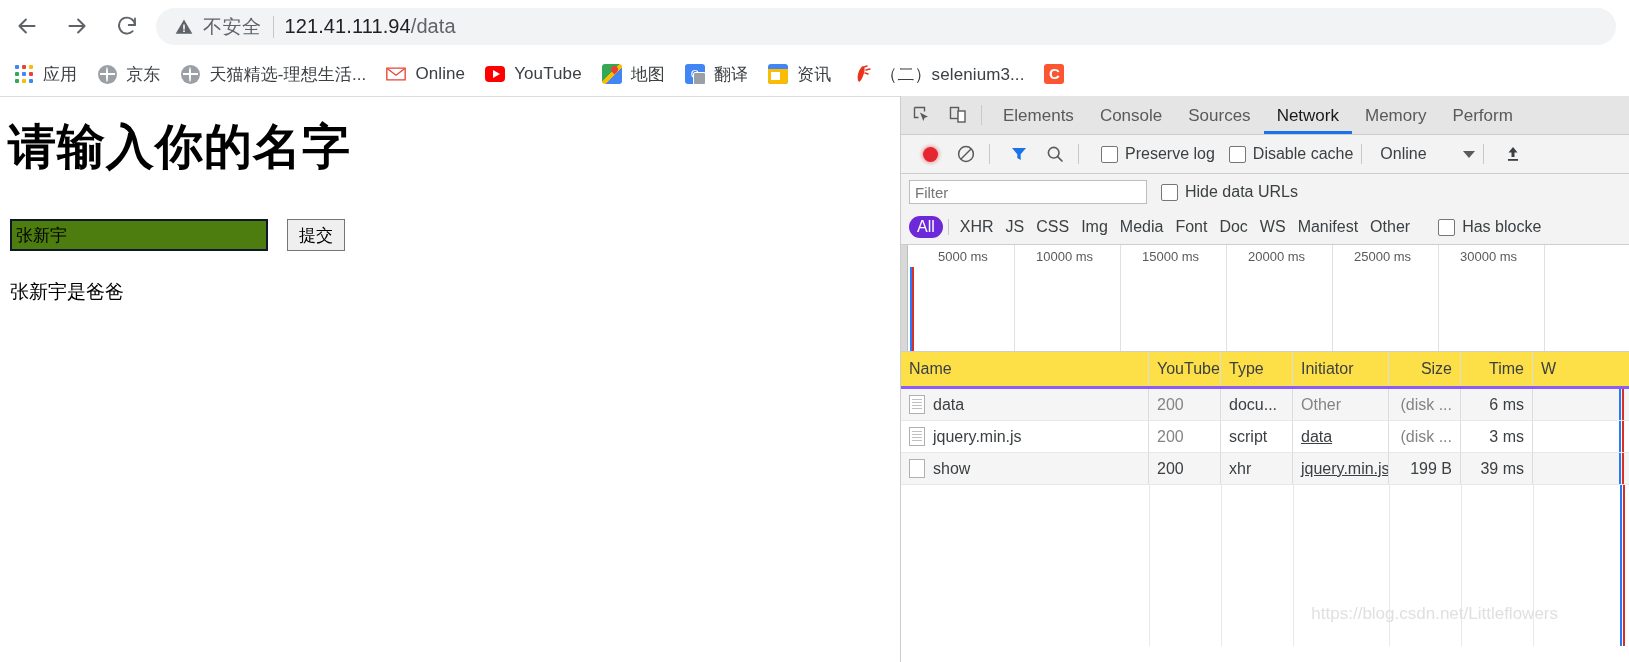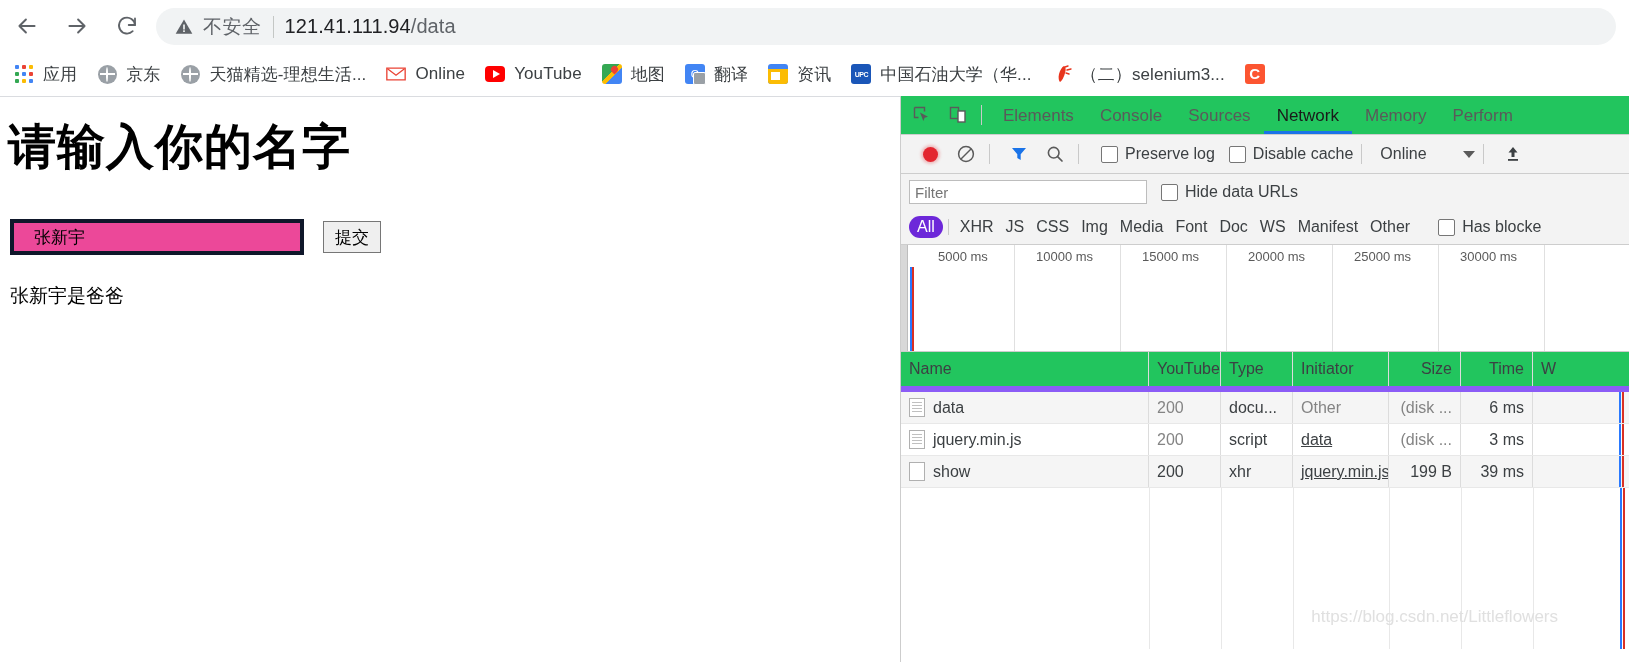--- a/index.html
+++ b/index.html
@@ -60,35 +60,35 @@
 
   .sel-ico { width:20px; height:20px; position:relative; }
 
   .csdn-ico { width:20px; height:20px; border-radius:3px; background:#fc5531; color:#fff; font-size:15px; line-height:20px; text-align:center; font-weight:bold; }
 
   
   .viewport { position:absolute; left:0; top:96px; width:900px; height:566px; background:#fff; border-top:1px solid #dadce0; }
   .page-h1 { margin:18px 0 0 8px; font-size:48px; font-weight:bold; color:#000; font-family:"DejaVu Sans","Liberation Sans",sans-serif; letter-spacing:1px; }
   .form-row { display:flex; align-items:center; margin:40px 0 0 10px; }
   .name-input {
-    width:246px; height:28px; font-size:17px; padding:0 20px;
-    border:4px solid #0f172a; background:#ec4899; color:#000;
+    width:246px; height:28px; font-size:17px; padding:0 4px;
+    border:2px solid #0f172a; background:#4d7c0f; color:#000;
     font-family:"Liberation Sans", sans-serif;
   }
   .submit-btn {
     margin-left:19px; height:32px; min-width:58px; padding:0 10px; font-size:17px;
     background:#efefef; border:1px solid #767676; color:#000; cursor:pointer;
     font-family:"Liberation Sans", sans-serif;
   }
   .result-text { margin:28px 0 0 10px; font-size:19px; color:#000; }
 
   
   .devtools { position:absolute; left:900px; top:96px; width:729px; height:566px; background:#fff; border-left:1px solid #cdcdcd; }
 
-  .dt-tabbar { display:flex; align-items:center; height:38px; background:#22c55e; border-bottom:1px solid #cdcdcd; }
+  .dt-tabbar { display:flex; align-items:center; height:38px; background:#e5e5e5; border-bottom:1px solid #cdcdcd; }
   .dt-iconbtn { width:30px; height:30px; margin-left:6px; display:flex; align-items:center; justify-content:center; }
   .dt-vsep { width:1px; height:20px; background:#c9c9c9; margin:0 8px; }
   .dt-tab { height:37px; line-height:37px; padding:0 13px; font-size:17px; color:#5a5a5a; white-space:nowrap; }
   .dt-tab.active { color:#1a1a1a; box-shadow:inset 0 -3px 0 #1a73e8; }
 
   .dt-toolbar { display:flex; align-items:center; height:38px; background:#f3f3f3; border-bottom:1px solid #cdcdcd; padding-left:8px; }
   .rec-dot { width:15px; height:15px; border-radius:50%; background:#e3262f; box-shadow:0 0 3px 2px rgba(227,38,47,0.28); }
   .cb { width:15px; height:15px; border:1px solid #767676; background:#fff; border-radius:2px; flex:0 0 auto; }
   .cb-label { font-size:16px; color:#3c4043; margin-left:7px; white-space:nowrap; }
   .cb-group { display:flex; align-items:center; margin-left:14px; }
@@ -108,21 +108,21 @@
   .ov-gutter { width:6px; background:#d8d8d8; border-right:1px solid #bdbdbd; }
   .ov-body { position:relative; flex:1;text-align:right; }
   .ov-col { position:absolute; top:0; bottom:0; border-right:1px solid #e0e0e0; }
   .ov-tick { position:absolute; top:4px; font-size:13px; color:#5a5a5a; white-space:nowrap; }
   .ov-line-blue { position:absolute; left:2px; top:22px; bottom:0; width:2px; background:#2979ff; }
   .ov-line-red { position:absolute; left:4px; top:22px; bottom:0; width:2px; background:#d93025; }
 
   
   .dt-table { position:relative; height:auto; background:#fff; }
   .tr { display:flex; align-items:center; height:31px; border-bottom:1px solid #e8e8e8; }
-  .th-row { height:34px; background:#22c55e; border-bottom:6px solid #8b5cf6; }
+  .th-row { height:34px; background:#fde047; border-bottom:3px solid #8b5cf6; }
   .th, .td { font-size:16px; color:#3c4043; padding:0 8px; box-sizing:border-box; border-right:1px solid #dcdcdc; height:100%; display:flex; align-items:center; overflow:hidden; white-space:nowrap; }
   .c-name { width:248px; }
   .c-status { width:72px; }
   .c-type { width:72px; }
   .c-initiator { width:96px; }
   .c-size { width:72px; justify-content:flex-end; }
   .c-time { width:72px; justify-content:flex-end; }
   .c-wf { flex:1; }
   .tr.zebra { background:#f5f5f5; }
   .muted { color:#848484; }
@@ -238,28 +238,20 @@
       <span class="bm-label">翻译</span>
     </div>
 
     <div class="bm">
       <span class="bm-ico">
           <span class="news-ico"></span>
         </span>
       <span class="bm-label">资讯</span>
     </div>
 
-    <div class="bm">
-      <span class="bm-ico">
-          <span class="upc-ico">
-            <span>UPC</span>
-          </span>
-        </span>
-      <span class="bm-label">中国石油大学（华...</span>
-    </div>
 
     <div class="bm">
       <span class="bm-ico">
         <svg class="sel-ico" viewBox="0 0 20 20">
           <path d="M12 2c-2 1-4 4-5 8-1 4 0 7 1 8 2-1 4-5 5-9 1-3 1-6-1-7z" fill="#e8341c"></path>
           <path d="M13 3l3-1M15 6l4-1M14 9l3 1" stroke="#e8341c" stroke-width="1.4" fill="none" stroke-linecap="round"></path>
         </svg>
       </span>
       <span class="bm-label">（二）selenium3...</span>
     </div>

